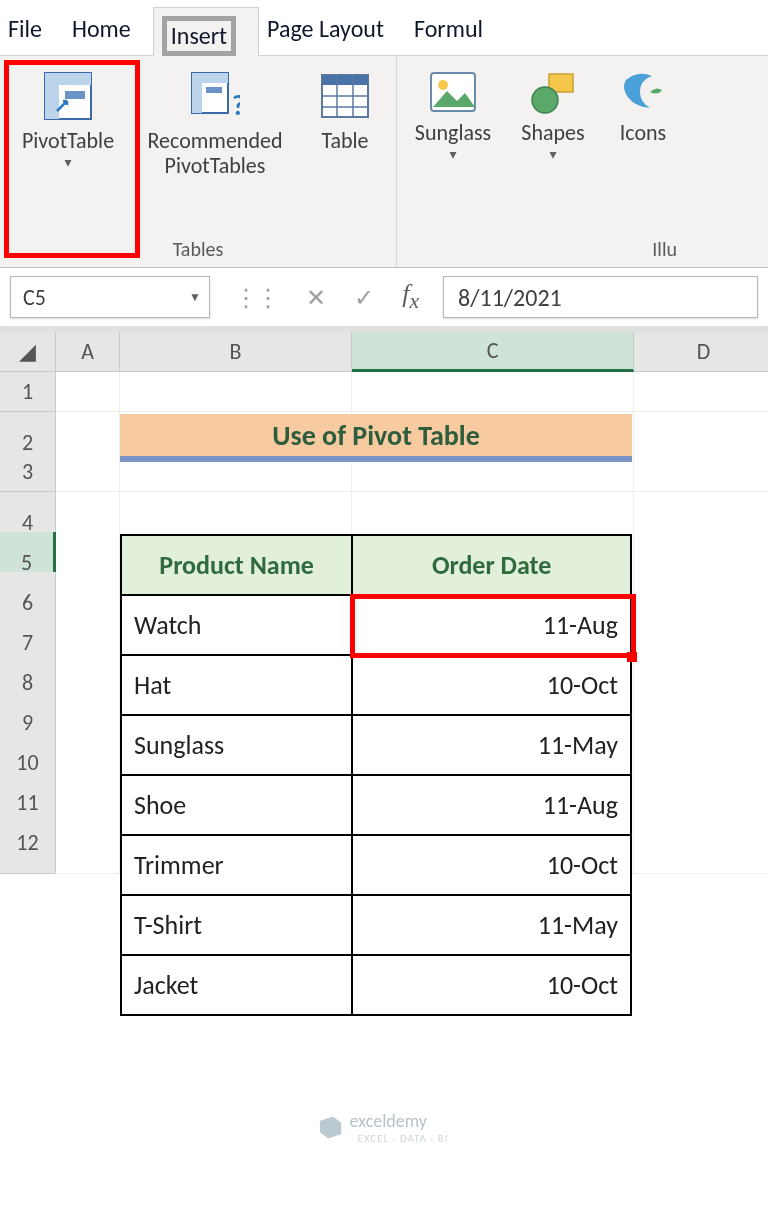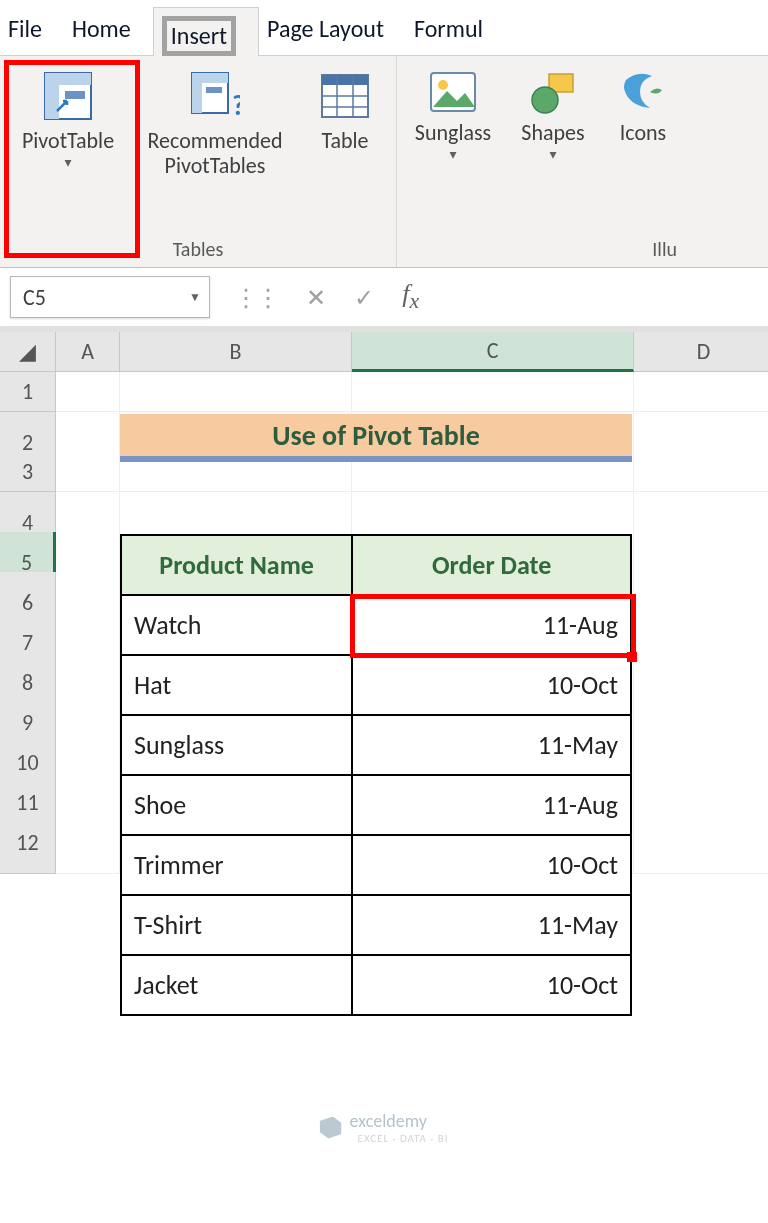--- a/index.html
+++ b/index.html
@@ -325,20 +325,23 @@
   <div class="name-box">
     <span>C5</span>
     <span class="drop">▼</span>
   </div>
   <div class="fx-icons">
     <span style="letter-spacing:-2px">⋮⋮</span>
     <span>✕</span>
     <span>✓</span>
     <span class="fx">f<sub>x</sub></span>
   </div>
+  <div class="formula-input">
+    <span>8/11/2021</span>
+  </div>
 </div>
 
 <div class="sheet-wrapper">
   <div class="sheet">
     <div class="corner">◢</div>
     <div class="col-header">A</div>
     <div class="col-header">B</div>
     <div class="col-header sel">C</div>
     <div class="col-header">D</div>
 

